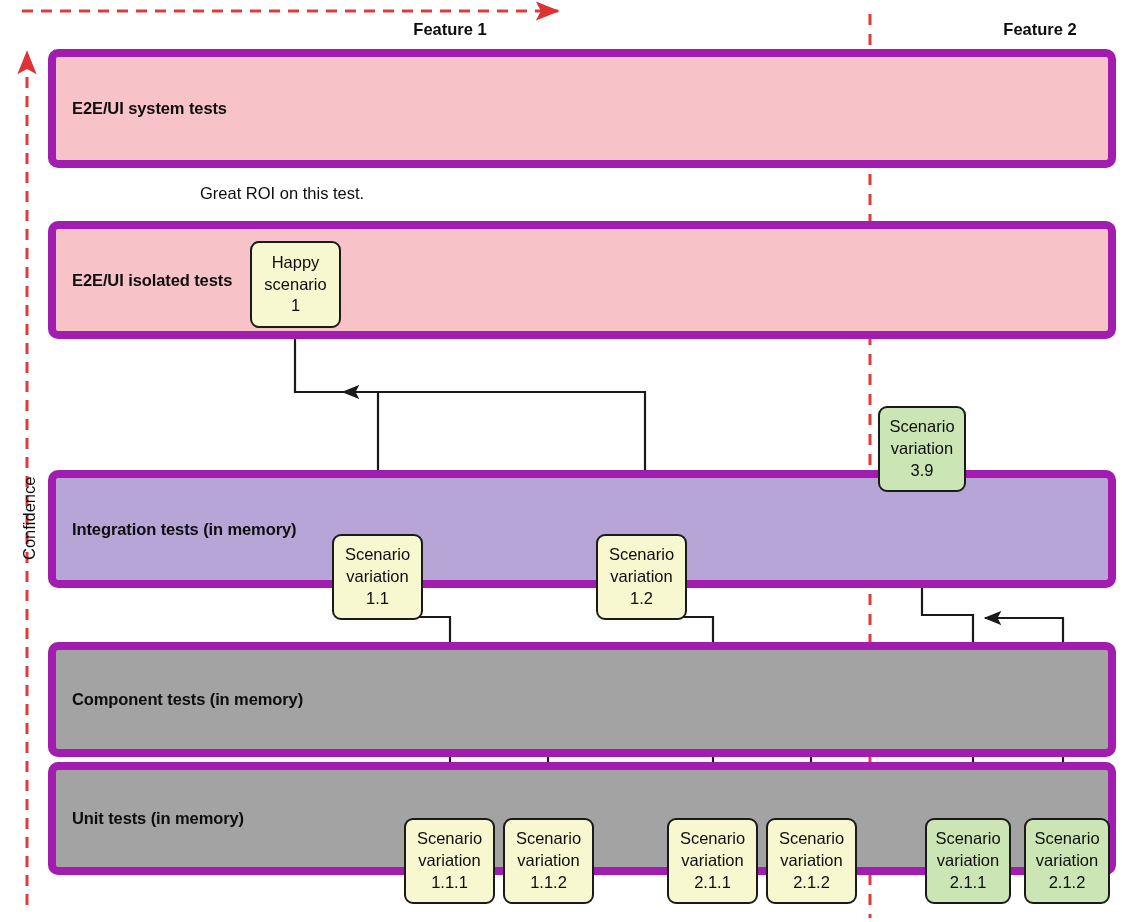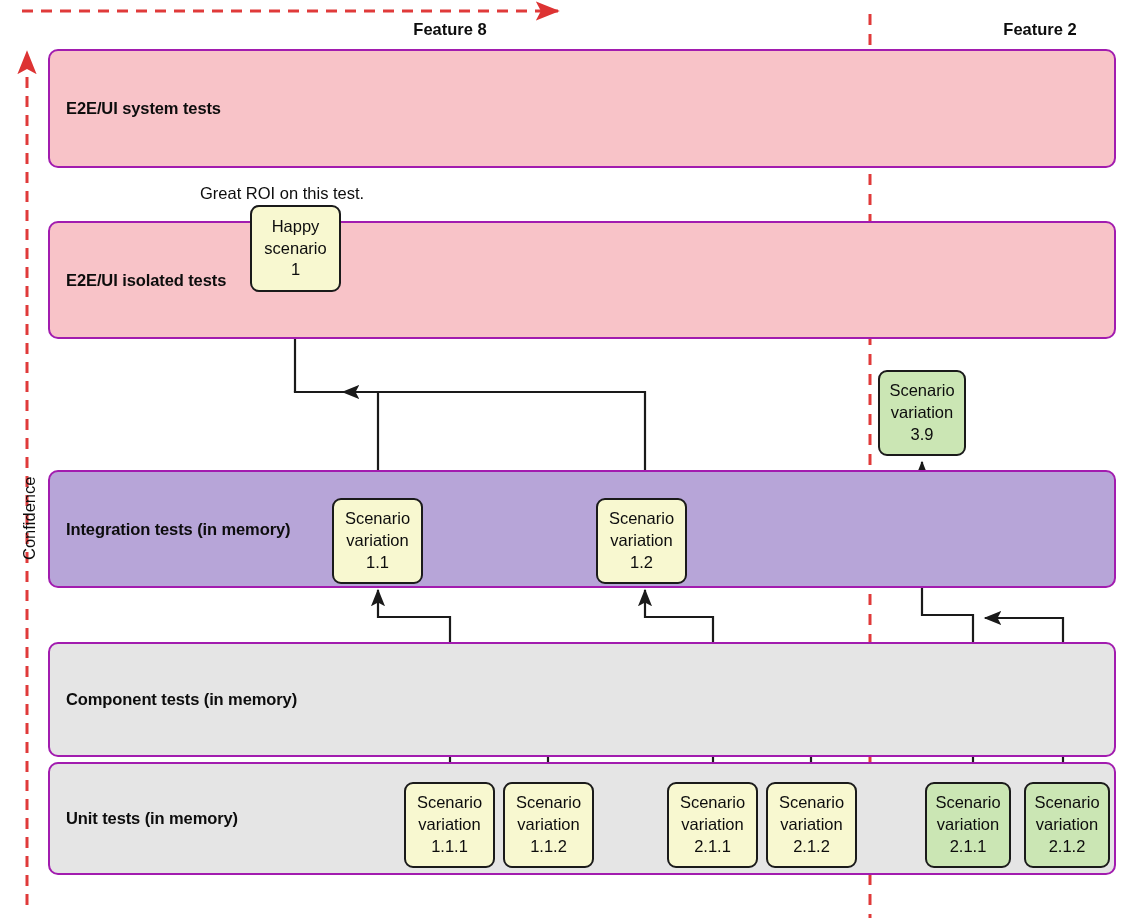--- a/index.html
+++ b/index.html
@@ -21,51 +21,52 @@
     position: absolute;
     left: 0;
     top: 0;
     width: 1122px;
     height: 922px;
     pointer-events: none;
   }
   .band {
     position: absolute;
     box-sizing: border-box;
-    border: 2px solid #a21caf;
+    border: 8px solid #a21caf;
     border-radius: 10px;
     display: flex;
     align-items: center;
   }
   .band-label {
     font-size: 16.5px;
     font-weight: bold;
     color: #0d0d0d;
     padding-left: 16px;
     white-space: nowrap;
     letter-spacing: -0.1px;
   }
   .band.pink  { background: #f8c3c8; }
   .band.purple{ background: #b7a5d8; }
-  .band.blue  { background: #e5e5e5; }
+  .band.blue  { background: #a3a3a3; }
 
   .node {
     position: absolute;
     box-sizing: border-box;
     border: 2px solid #1a1a1a;
     border-radius: 9px;
     display: flex;
     flex-direction: column;
     align-items: center;
     justify-content: center;
     font-size: 16.5px;
     line-height: 1.32;
     color: #0d0d0d;
     text-align: center;
     z-index: 5;
+    margin-top: 36px;
   }
   .node.yellow { background: #f8f8d0; }
   .node.green  { background: #cbe6b4; }
   .node span { display: block; white-space: nowrap; }
 
   .feature-label {
     position: absolute;
     font-size: 16.5px;
     font-weight: bold;
     color: #0d0d0d;
@@ -154,21 +155,21 @@
     <g fill="none" stroke="#1a1a1a" stroke-width="2.2">
       <path d="M973,782 L973,615 L922,615 L922,462" marker-end="url(#ah)"></path>
     </g>
     <g fill="none" stroke="#1a1a1a" stroke-width="2.2">
       <path d="M1063,782 L1063,618 L985,618" marker-end="url(#ah)"></path>
     </g>
   </svg>
 
   <div class="axis-label" style="left:20px; top:560px;">Confidence</div>
 
-  <div class="feature-label" style="left:380px; top:20px; width:140px;">Feature 8</div>
+  <div class="feature-label" style="left:380px; top:20px; width:140px;">Feature 1</div>
 
   <div class="feature-label" style="left:970px; top:20px; width:140px;">Feature 2</div>
 
   <div class="band pink" style="left:48px; top:49px; width:1068px; height:119px;">
     <div class="band-label">E2E/UI system tests</div>
   </div>
 
   <div class="band pink" style="left:48px; top:178px; width:1068px; height:118px;margin-top:43px;">
     <div class="band-label">E2E/UI isolated tests</div>
   </div>

